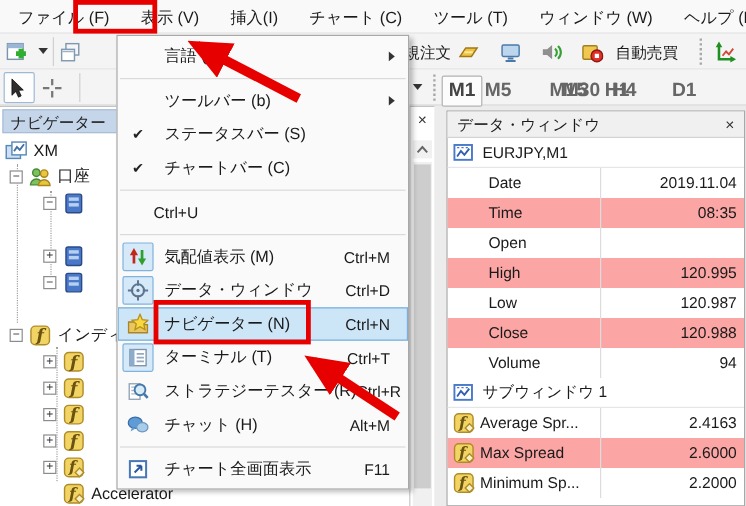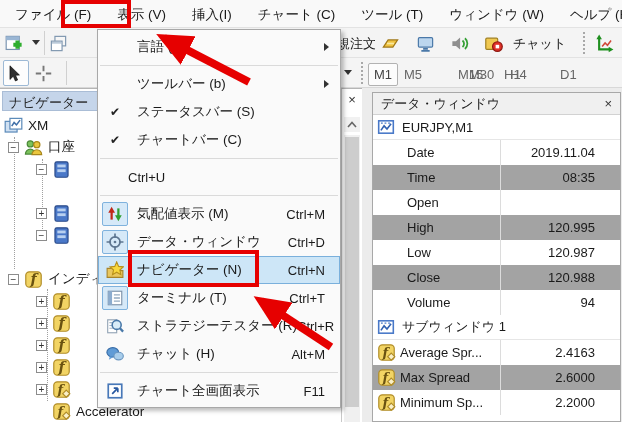--- a/index.html
+++ b/index.html
@@ -17,21 +17,21 @@
   #toolbar1 { top: 28px; height: 30px; border-bottom: 1px solid #e2e2e2; }
   #toolbar2 { top: 58px; height: 30px; border-bottom: 1px solid #d8d8d8; }
   .tbtn { position: absolute; top: 2px; width: 26px; height: 26px; display: flex; align-items: center;
           justify-content: center; border: 1px solid transparent; border-radius: 2px; }
   .tbtn.pressed { background: #fdfdfd; border-color: #9db9d5; }
   .ddarrow { position: absolute; top: 12px; width: 0; height: 0; border-left: 4px solid transparent;
              border-right: 4px solid transparent; border-top: 5px solid #333; }
   .vgrip { position: absolute; top: 4px; width: 0; height: 22px; border-left: 2px dotted #a8a8a8; }
   .vsep  { position: absolute; top: 3px; width: 0; height: 24px; border-left: 1px solid #d0d0d0; }
   .ttext { position: absolute; top: 7px; font-size: 13px; white-space: nowrap; }
-  .tf { position: absolute; top: 5px; font-size: 13px; font-weight: normal; color: #666;
+  .tf { position: absolute; top: 5px; font-size: 16px; font-weight: bold; color: #666;
         padding: 3px 5px; border: 1px solid transparent; border-radius: 2px; }
   .tf.active { background: #fcfcfc; border-color: #b2b2b2; color: #444; }
 
   
   #navigator { position: absolute; left: 0; top: 88px; width: 341px; height: 334px; background: #ffffff;
                border-top: 1px solid #b5b5b5; z-index: 1; overflow: hidden; }
   #nav-title { position: absolute; left: 2px; top: 2px; width: 220px; height: 20px; background: #c5d5ea;
                border: 1px solid #aabdd6; font-size: 13px; padding: 2px 0 0 6px; color: #222; }
   #tree { position: absolute; left: 0; top: 25px; right: 0; }
   .trow { height: 22px; display: flex; align-items: center; font-size: 13px; white-space: nowrap; }
@@ -54,25 +54,25 @@
   
   #datawindow { position: absolute; left: 372px; top: 92px; width: 249px; height: 330px; background: #fff;
                 border: 1px solid #a8a8a8; z-index: 2; font-size: 13px; }
   #dw-title { height: 22px; background: #f0f0f0; border-bottom: 1px solid #d2d2d2; display: flex;
               align-items: center; padding-left: 8px; }
   #dw-close { margin-left: auto; padding-right: 8px; font-size: 13px; color: #333; }
   .dw-symrow { height: 25px; display: flex; align-items: center; padding-left: 4px;
                border-bottom: 1px solid #e6e6e6; }
   .dw-symrow .ticon { margin-right: 6px; }
   .dwrow { height: 25px; display: flex; align-items: center; }
-  .dwrow.alt { background: #a3a3a3; }
+  .dwrow.alt { background: #fca5a5; }
   .dw-label { width: 128px; padding-left: 34px; border-right: 1px solid #dcdcdc; align-self: stretch;
               display: flex; align-items: center; }
   .dw-label.iconed { padding-left: 4px; }
-  .dw-value { flex: 1; text-align: right; padding-right: 25px; }
+  .dw-value { flex: 1; text-align: right; padding-right: 6px; }
 
   
   #viewmenu { position: absolute; left: 97px; top: 29px; width: 244px; height: 379px; background: #fafafa;
               border: 1px solid #a8a8a8; box-shadow: 3px 3px 4px rgba(0,0,0,0.25); z-index: 20;
               padding-top: 3px; }
   .vrow { height: 28px; display: flex; align-items: center; padding: 0 2px 0 4px; }
   .vrow.selected { background: #cde6f7; box-shadow: inset 0 0 0 1px #7ab0dc; }
   .vicon { width: 26px; height: 24px; flex: 0 0 26px; display: flex; align-items: center;
            justify-content: center; border: 1px solid transparent; border-radius: 2px; }
   .vicon.boxed { background: #d6e9f8; border-color: #7fb2dd; }
@@ -148,21 +148,21 @@
     </div>
     <div class="tbtn" style="left:483px">
       <span class="ticon">
         <svg viewBox="0 0 16 16" width="19" height="19">
             <rect x="1.5" y="3.5" width="10" height="9.5" rx="1" fill="#f0c850" stroke="#a08020"></rect>
             <circle cx="11.3" cy="10.6" r="4.1" fill="#e03028" stroke="#8f1810"></circle>
             <rect x="9.8" y="9.1" width="3" height="3" fill="#fff"></rect>
           </svg>
       </span>
     </div>
-    <span class="ttext" style="left:513px">チャット</span>
+    <span class="ttext" style="left:513px">自動売買</span>
     <div class="vgrip" style="left:583px"></div>
     <div class="tbtn" style="left:594px">
       <span class="ticon">
         <svg viewBox="0 0 16 16" width="19" height="19">
             <path d="M3.5 3 v10 h10" stroke="#1f8f1f" stroke-width="1.8" fill="none"></path>
             <polygon points="3.5,0.5 1.2,4.5 5.8,4.5" fill="#1f8f1f"></polygon>
             <polygon points="15.5,13 11.5,10.7 11.5,15.3" fill="#1f8f1f"></polygon>
             <path d="M6 10.5 l2.5-3 l2 2 l3-4" stroke="#d04838" stroke-width="1.3" fill="none"></path>
           </svg>
       </span>

